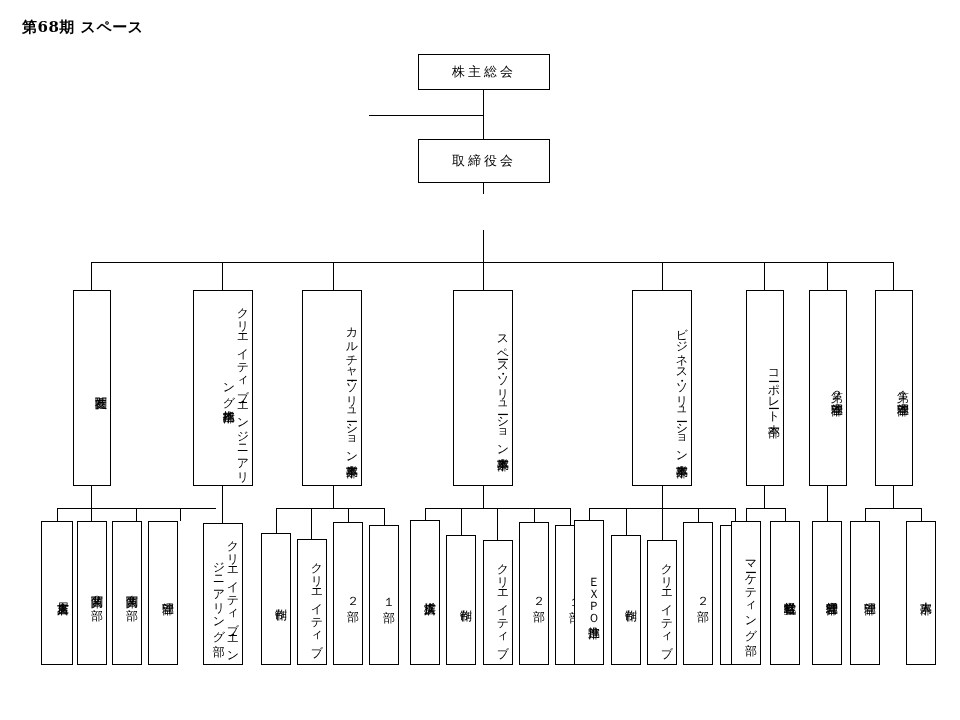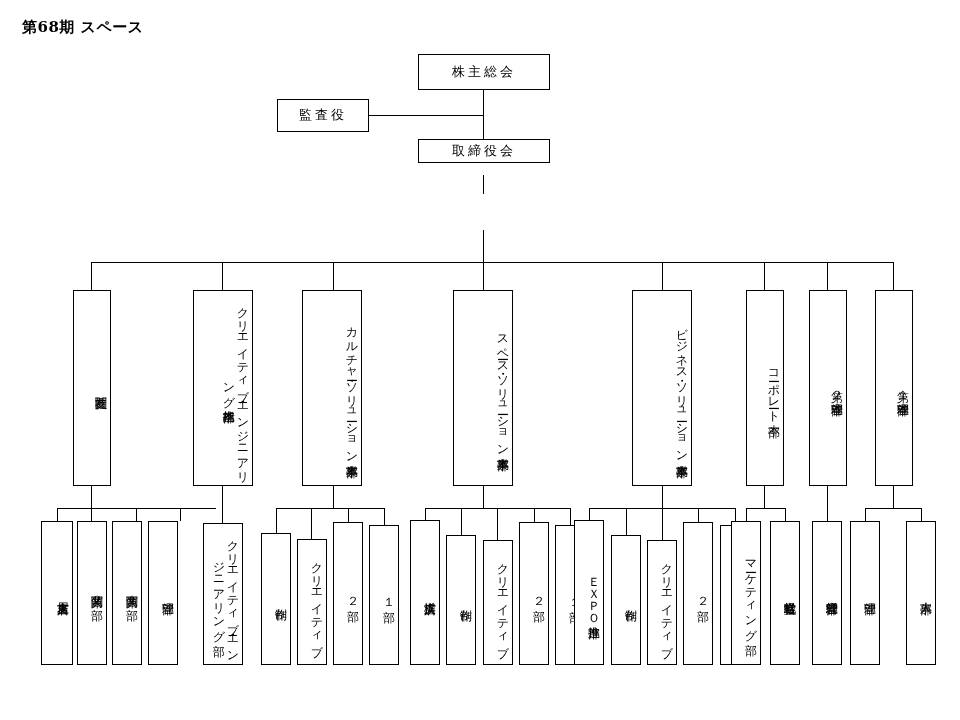--- a/index.html
+++ b/index.html
@@ -75,23 +75,22 @@
 </style>
 </head>
 <body>
 
 <div id="chart-root">
 
   <div id="page-title">第68期 スペース</div>
 
   <div class="node horiz wide-letter" style="left:418px; top:54px; width:132px; height:36px;">株主総会</div>
 
-  <div class="node horiz wide-letter" style="left:277px; top:99px; width:92px; height:33px;">監査役</div>
-
-  <div class="node horiz wide-letter" style="left:418px; top:139px; width:132px; height:24px;text-align:right;">取締役会</div>
+
+  <div class="node horiz wide-letter" style="left:418px; top:139px; width:132px; height:44px;text-align:right;">取締役会</div>
 
 
   <div class="conn v" style="left:483px; top:90px; height:49px;"></div>
   <div class="conn h" style="left:369px; top:115px; width:115px;"></div>
   <div class="conn v" style="left:483px; top:175px; height:19px;"></div>
   <div class="conn v" style="left:483px; top:230px; height:32px;"></div>
 
   <div class="conn h" style="left:91px; top:262px; width:803px;"></div>
 
   <div class="conn v" style="left:91px; top:262px; height:28px;"></div>

